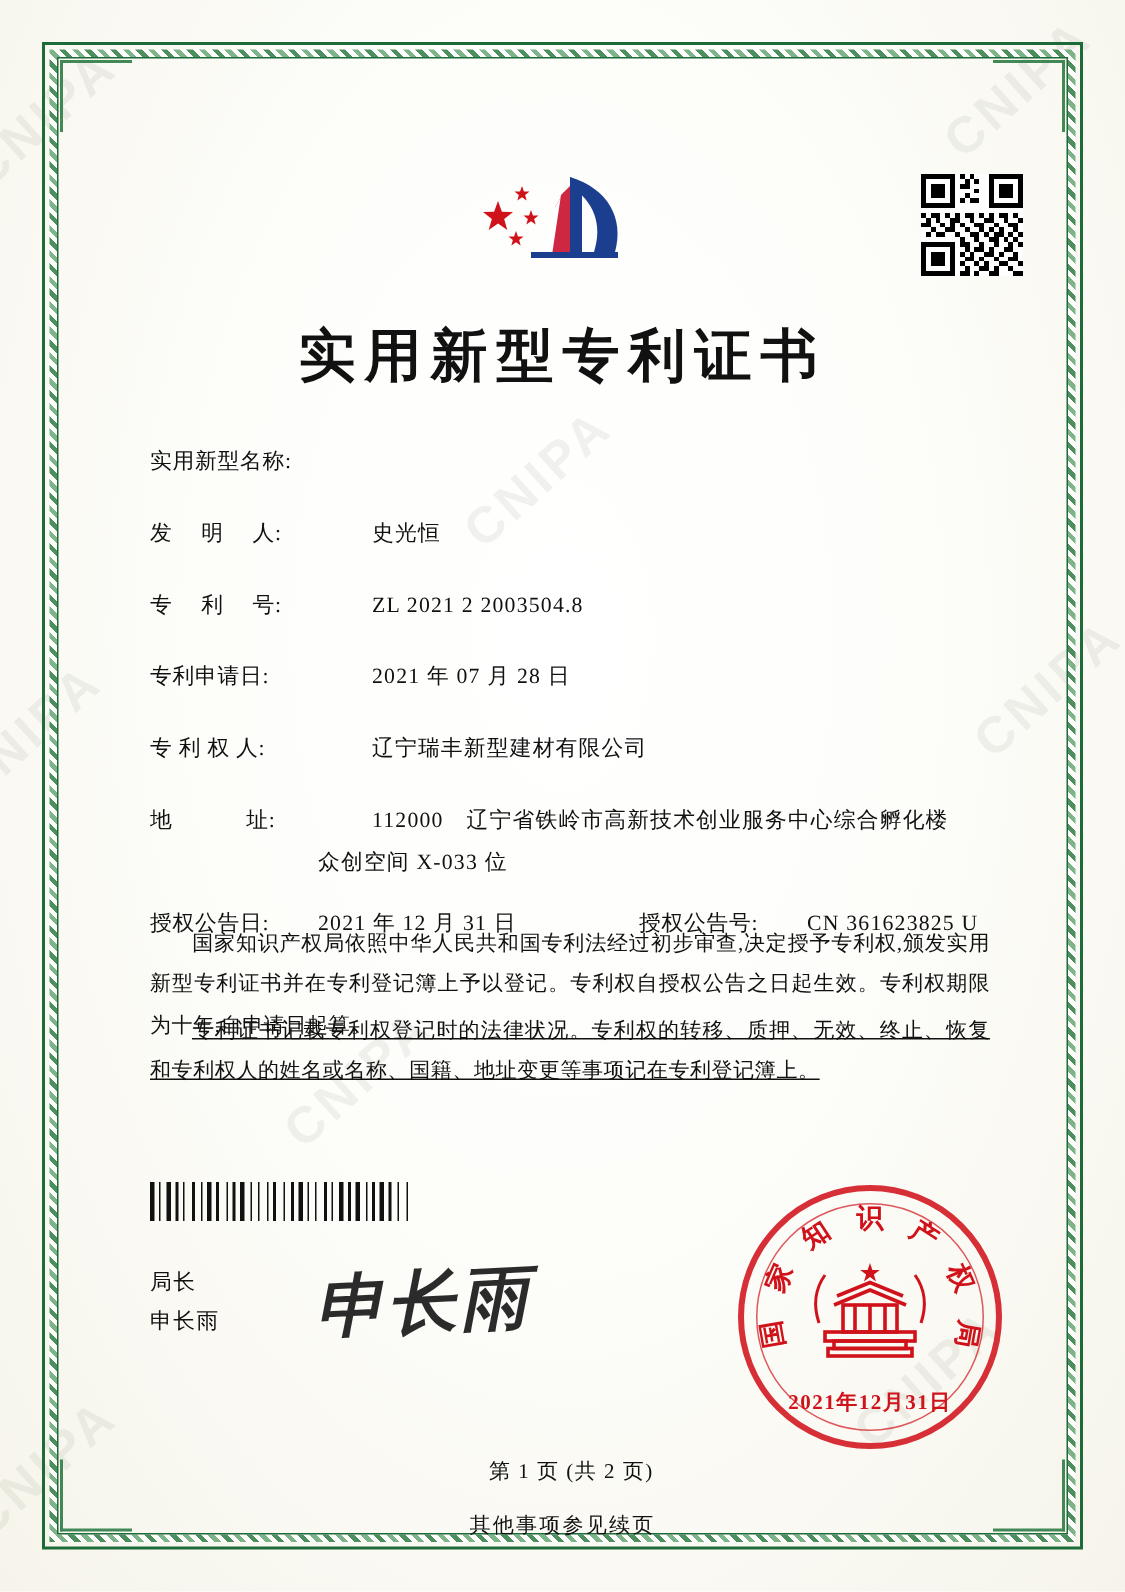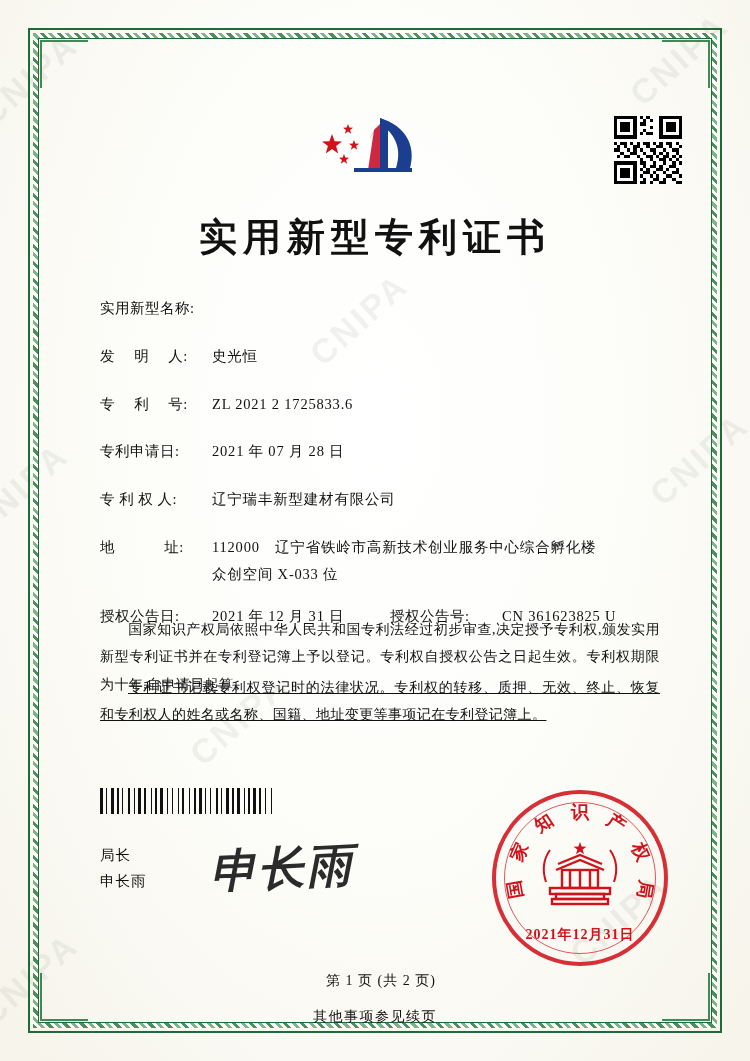--- a/index.html
+++ b/index.html
@@ -133,20 +133,21 @@
     top: 238px;
     width: 560px;
   }
   .frow {
     display: flex;
     align-items: baseline;
     margin-bottom: 26px;
     font-size: 14.5px;
     color: #111;
     line-height: 1.5;
+    gap: 36px;
   }
   .flabel {
     flex: 0 0 112px;
     white-space: nowrap;
     letter-spacing: 0.5px;
   }
   .fvalue {
     flex: 1 1 auto;
     letter-spacing: 0.8px;
   }
@@ -439,21 +440,21 @@
     <div class="fields">
       <div class="frow">
         <div class="flabel">实用新型名称:</div>
       </div>
       <div class="frow">
         <div class="flabel">发　 明　 人:</div>
         <div class="fvalue">史光恒</div>
       </div>
       <div class="frow">
         <div class="flabel">专　 利　 号:</div>
-        <div class="fvalue">ZL 2021 2 1725833.6</div>
+        <div class="fvalue">ZL 2021 2 2003504.8</div>
       </div>
       <div class="frow">
         <div class="flabel">专利申请日:</div>
         <div class="fvalue">2021 年 07 月 28 日</div>
       </div>
       <div class="frow">
         <div class="flabel">专 利 权 人:</div>
         <div class="fvalue">辽宁瑞丰新型建材有限公司</div>
       </div>
       <div class="frow addr">

